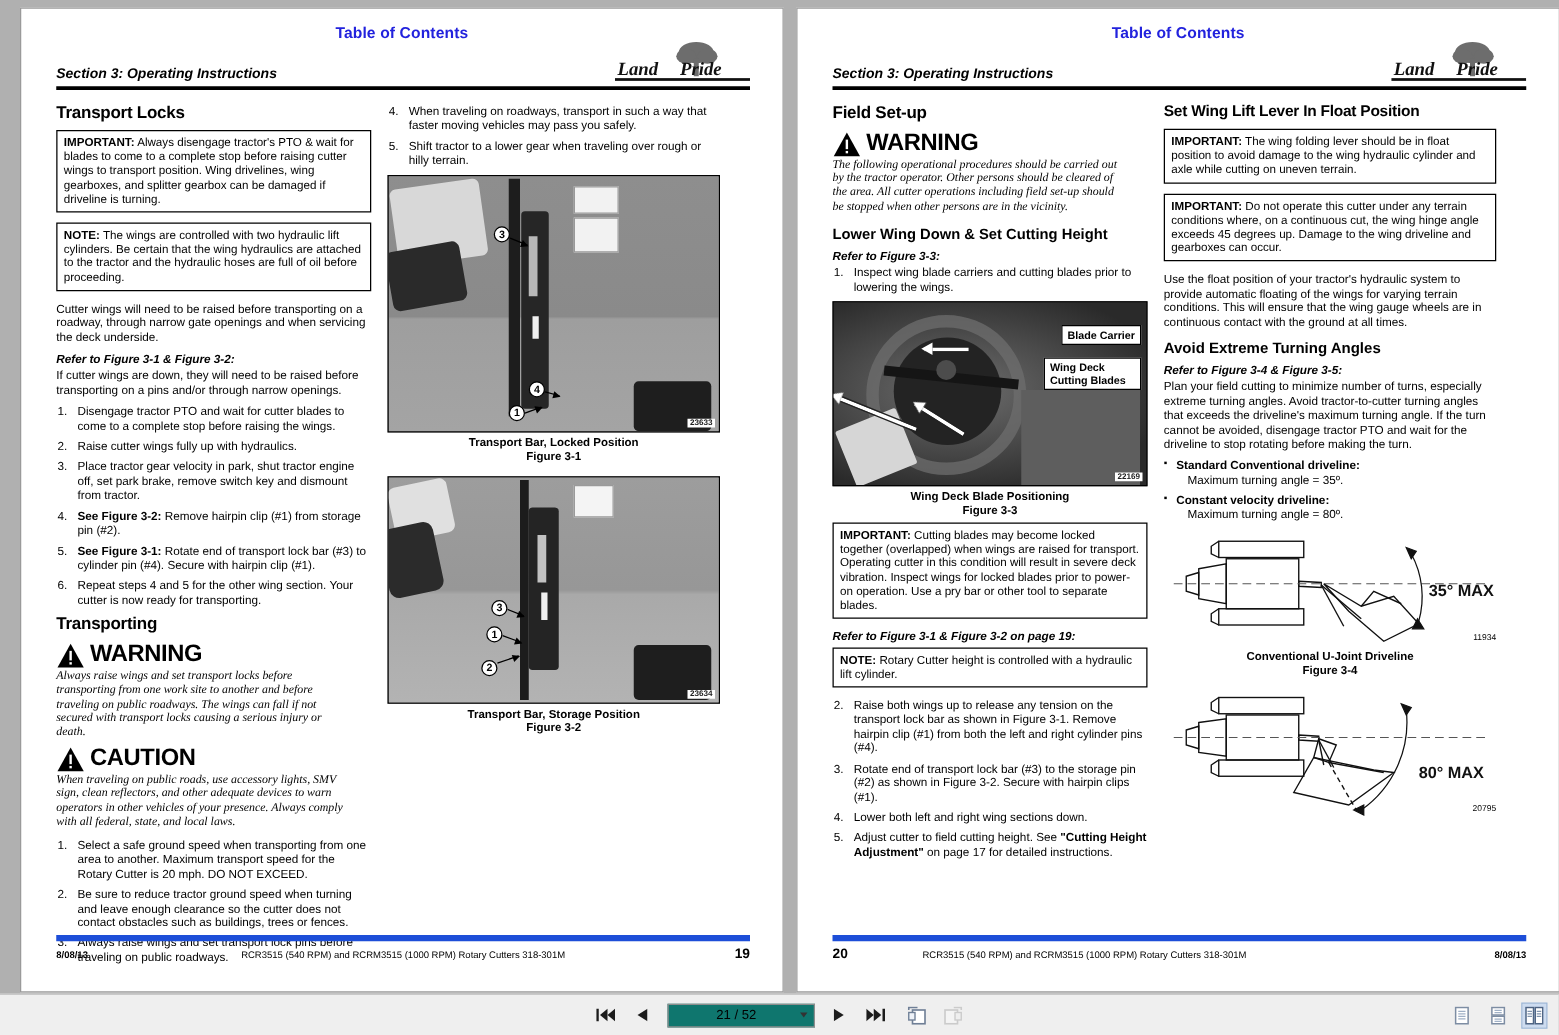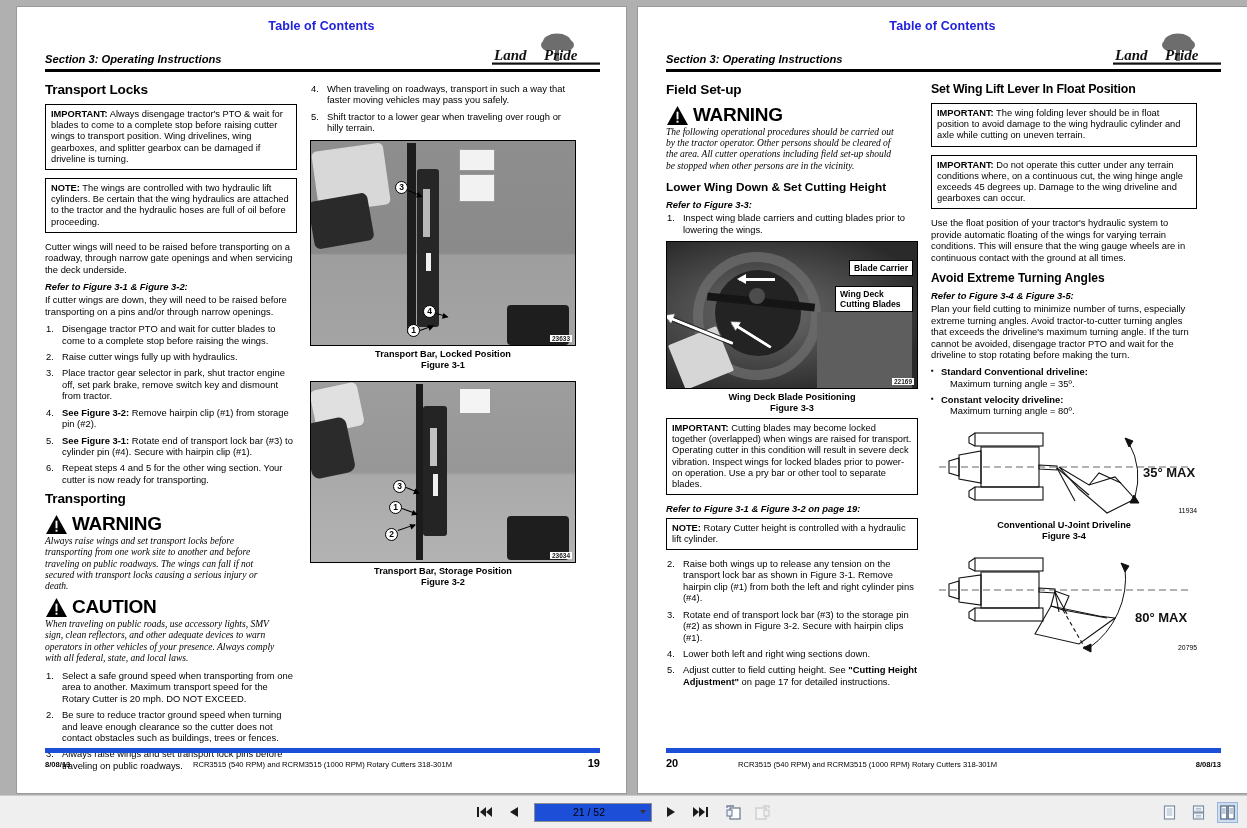--- a/index.html
+++ b/index.html
@@ -175,21 +175,21 @@
     position: absolute; left: 50%; transform: translateX(-50%);
     display: flex; align-items: center; gap: 11px;
   }
   .tb-btn {
     width: 18px; height: 20px; display: flex; align-items: center; justify-content: center;
     color: #1c1c1c;
   }
   .tb-btn.dim { opacity: .35; }
   .pagebox {
     display: flex; align-items: center;
-    width: 118px; height: 19px; background: #1d4ed8; border: 1px solid #8d8d8d;
+    width: 118px; height: 19px; background: #0f766e; border: 1px solid #8d8d8d;
     font-size: 10.5px; padding: 0 4px;
   }
   .pagebox .val { flex: 1; text-align: center; color: #000; }
   .pagebox .caret {
     width: 0; height: 0; border-left: 3.5px solid transparent; border-right: 3.5px solid transparent;
     border-top: 4px solid #333; margin-right: 1px;
   }
   .tb-right {
     position: absolute; right: 10px; display: flex; align-items: center; gap: 10px;
   }
@@ -235,21 +235,21 @@
             <b>NOTE:</b><span>  The wings are controlled with two hydraulic lift cylinders. Be certain that the wing hydraulics are attached to the tractor and the hydraulic hoses are full of oil before proceeding.</span>
           </div>
 
           <p class="body">Cutter wings will need to be raised before transporting on a roadway, through narrow gate openings and when servicing the deck underside.</p>
           <p class="referto">Refer to Figure 3-1 &amp; Figure 3-2:</p>
           <p class="body">If cutter wings are down, they will need to be raised before transporting on a pins and/or through narrow openings.</p>
 
           <ol class="num">
             <li><span class="n">1.</span><span>Disengage tractor PTO and wait for cutter blades to come to a complete stop before raising the wings.</span></li>
             <li><span class="n">2.</span><span>Raise cutter wings fully up with hydraulics.</span></li>
-            <li><span class="n">3.</span><span>Place tractor gear selector in park, shut tractor engine off, set park brake, remove switch key and dismount from tractor.</span></li>
+            <li><span class="n">3.</span><span>Place tractor gear velocity in park, shut tractor engine off, set park brake, remove switch key and dismount from tractor.</span></li>
             <li><span class="n">4.</span><span><b>See Figure 3-2:</b> Remove hairpin clip (#1) from storage pin (#2).</span></li>
             <li><span class="n">5.</span><span><b>See Figure 3-1:</b> Rotate end of transport lock bar (#3) to cylinder pin (#4). Secure with hairpin clip (#1).</span></li>
             <li><span class="n">6.</span><span>Repeat steps 4 and 5 for the other wing section. Your cutter is now ready for transporting.</span></li>
           </ol>
 
           <h2 class="head" style="margin-top:6px">Transporting</h2>
 
           <div class="alert">
             <div class="alert-head">
               <svg class="tri" viewBox="0 0 24 22">

